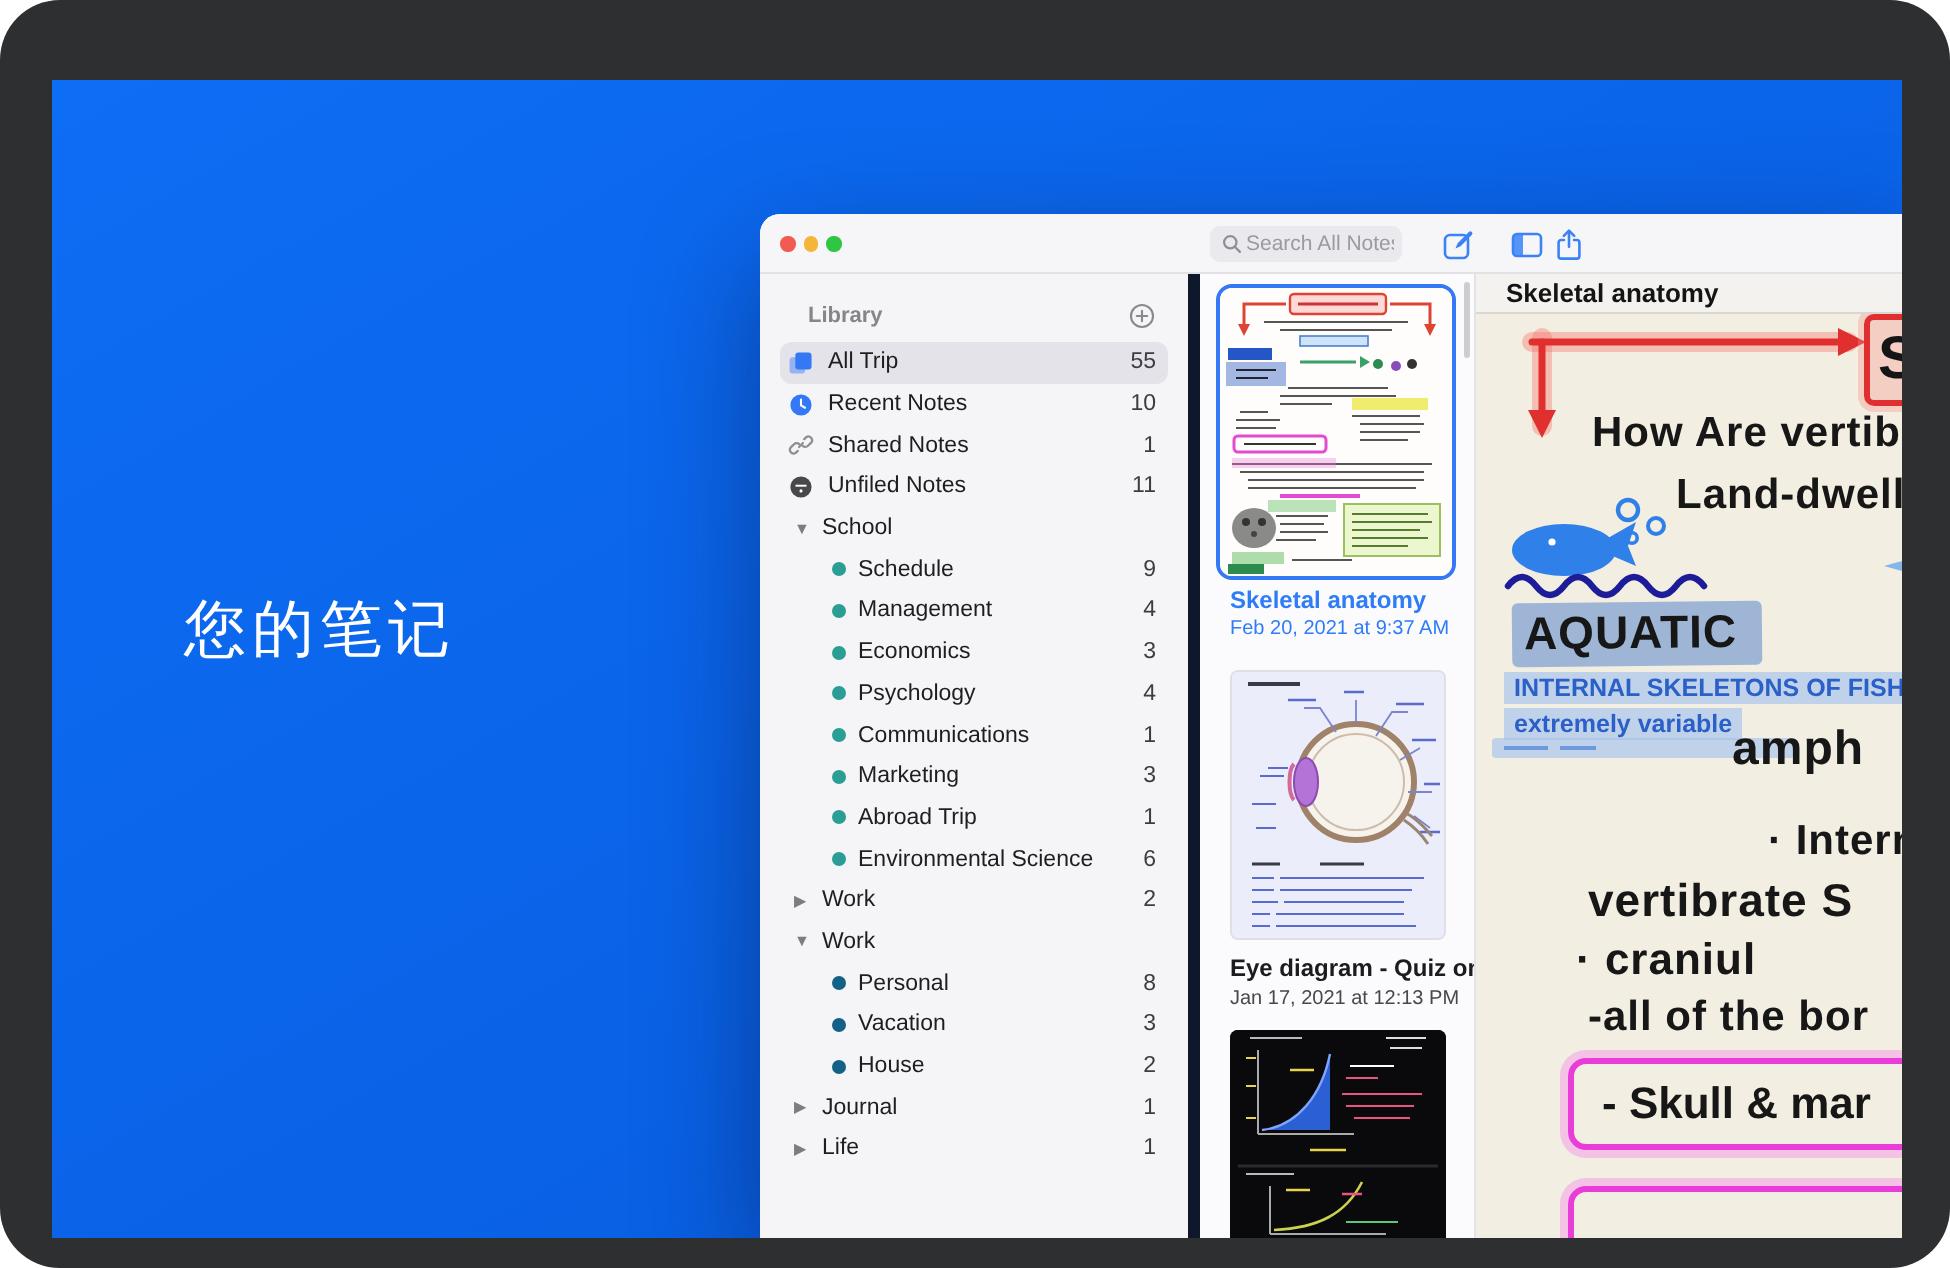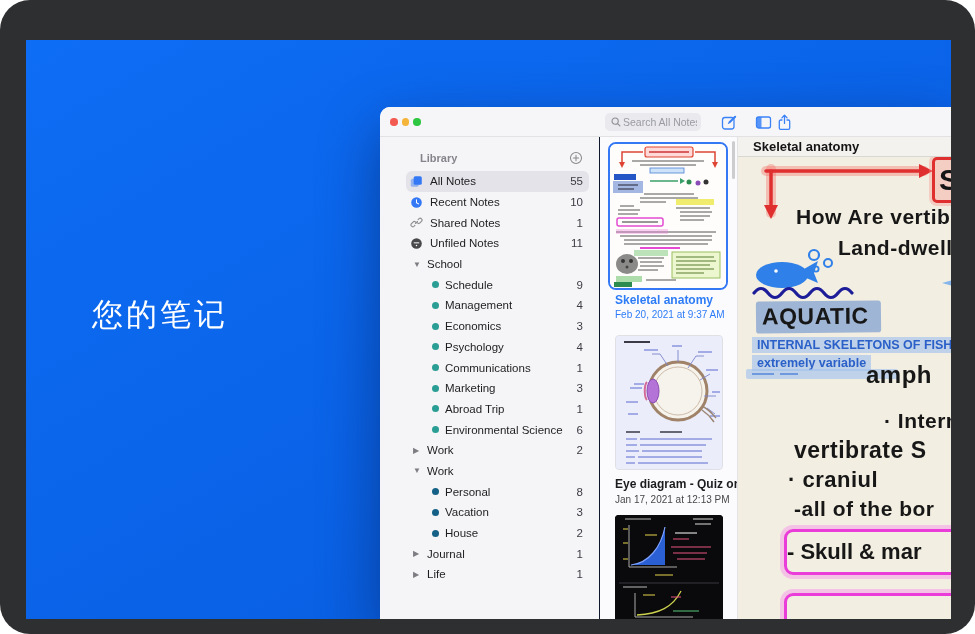--- a/index.html
+++ b/index.html
@@ -30,21 +30,21 @@
                border:none; border-radius:5px; font-size:10.5px; color:#60606a; padding:0 4px 0 18px;
                font-family:"Liberation Sans",sans-serif; }
   .searchbox::placeholder { color:#9a9aa2; }
   .search-glyph { position:absolute; left:230px; top:9px; width:12px; height:12px; pointer-events:none; }
   .tb-icon { position:absolute; top:7px; width:17px; height:17px; cursor:pointer; }
   .tb-icon.compose { left:341px; } .tb-icon.columns { left:375px; } .tb-icon.share { left:396px; }
 
   .win-body { flex:1; display:flex; min-height:0; }
 
   
-  .sidebar { width:220px; flex:0 0 220px; background:#f5f5f7; border-right:1px solid #0f172a; overflow:hidden;padding-left:16px; }
+  .sidebar { width:220px; flex:0 0 220px; background:#f5f5f7; border-right:6px solid #0f172a; overflow:hidden; }
   .side-head { display:flex; align-items:center; justify-content:space-between;
                margin:12px 16px 2px 24px; height:18px; }
   .side-head .t { font-size:11px; font-weight:700; color:#85858b; }
   .rows { padding:2px 0 0 0; }
   .row { position:relative; display:flex; align-items:center; height:20.7px; margin:0 10px;
          border-radius:6px; padding-right:6px; cursor:default; }
   .row.sel { background:#e3e3e9; }
   .row .lbl { font-size:11.5px; color:#1e1e20; flex:1; white-space:nowrap; overflow:hidden; }
   .row .cnt { font-size:11.5px; color:#3c3c43; }
   .row .icn { width:13px; height:13px; margin:0 7px 0 4px; display:inline-flex; }
@@ -85,21 +85,21 @@
   .internal span { display:inline-block; background:rgba(158,192,238,.6); color:#2a60c8;
                    font-size:12.5px; font-weight:700; padding:1px 5px; white-space:nowrap; }
   .tailbar { position:absolute; left:8px; top:212px; width:152px; height:10px;
              background:rgba(158,192,238,.6); border-radius:2px; }
   .sbox { position:absolute; left:194px; top:0px; width:30px; height:46px; border:3px solid #df2f2f;
           border-radius:5px; background:rgba(250,130,125,.3); box-shadow:0 0 0 3px rgba(250,140,135,.35);
           display:flex; align-items:center; padding-left:4px; }
   .sbox span { font-size:30px; font-weight:700; color:#151515; }
   .pinkbox { position:absolute; left:46px; top:372px; width:180px; height:46px; border:3px solid #ea3cd8;
              border-radius:9px; box-shadow:0 0 0 4px rgba(247,140,236,.45); display:flex; align-items:center; }
-  .pinkbox span { font-size:22px; font-weight:700; color:#171717; white-space:nowrap; }
+  .pinkbox span { font-size:22px; font-weight:700; color:#171717; padding-left:14px; white-space:nowrap; }
   .pinkbox2 { position:absolute; left:46px; top:436px; width:180px; height:44px; border:3px solid #ea3cd8;
               border-radius:9px; box-shadow:0 0 0 4px rgba(247,140,236,.45); }
   .paper-svg { position:absolute; inset:0; }
 </style>
 </head>
 <body>
 
 <div class="stage">
   <div class="frame"></div>
   <div class="screen">
@@ -147,21 +147,21 @@
             </svg>
           </div>
           <div class="rows">
               <div class="row sel">
                 <span class="icn">
                   <svg viewBox="0 0 16 16" width="13" height="13">
                     <rect x="1" y="4.5" width="9.5" height="10" rx="2" fill="#3478f6" opacity=".45"></rect>
                     <rect x="4.5" y="1.5" width="10" height="10.5" rx="2" fill="#3478f6"></rect>
                   </svg>
                 </span>
-                <span class="lbl">All Notes</span>
+                <span class="lbl">All Trip</span>
                 <span class="cnt">55</span>
               </div>
               <div class="row">
                 <span class="icn">
                   <svg viewBox="0 0 16 16" width="13" height="13">
                     <circle cx="8" cy="8" r="6.5" fill="#3478f6"></circle>
                     <path d="M8 4.6V8.2L10.5 9.7" stroke="#fff" stroke-width="1.3" fill="none" stroke-linecap="round"></path>
                   </svg>
                 </span>
                 <span class="lbl">Recent Notes</span>

